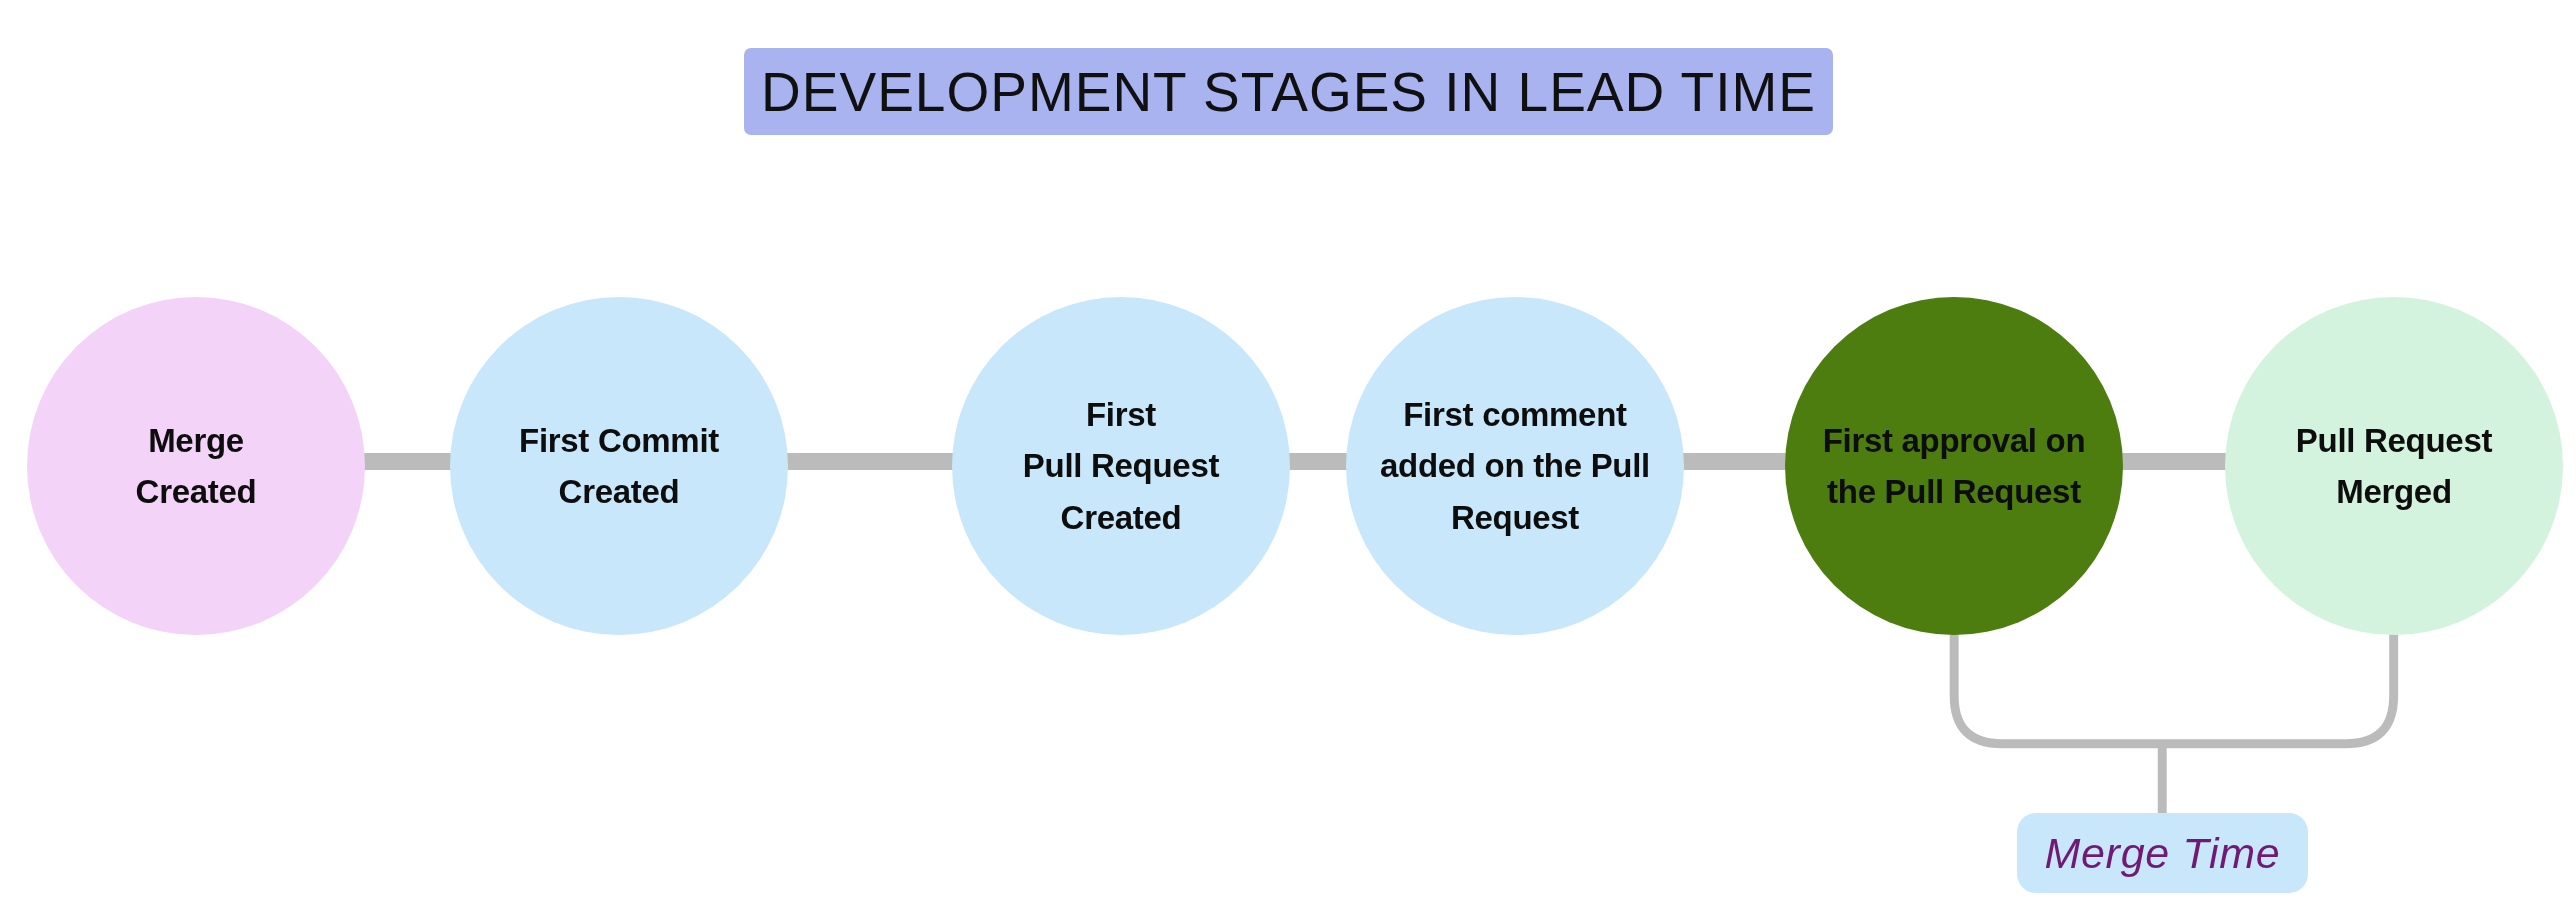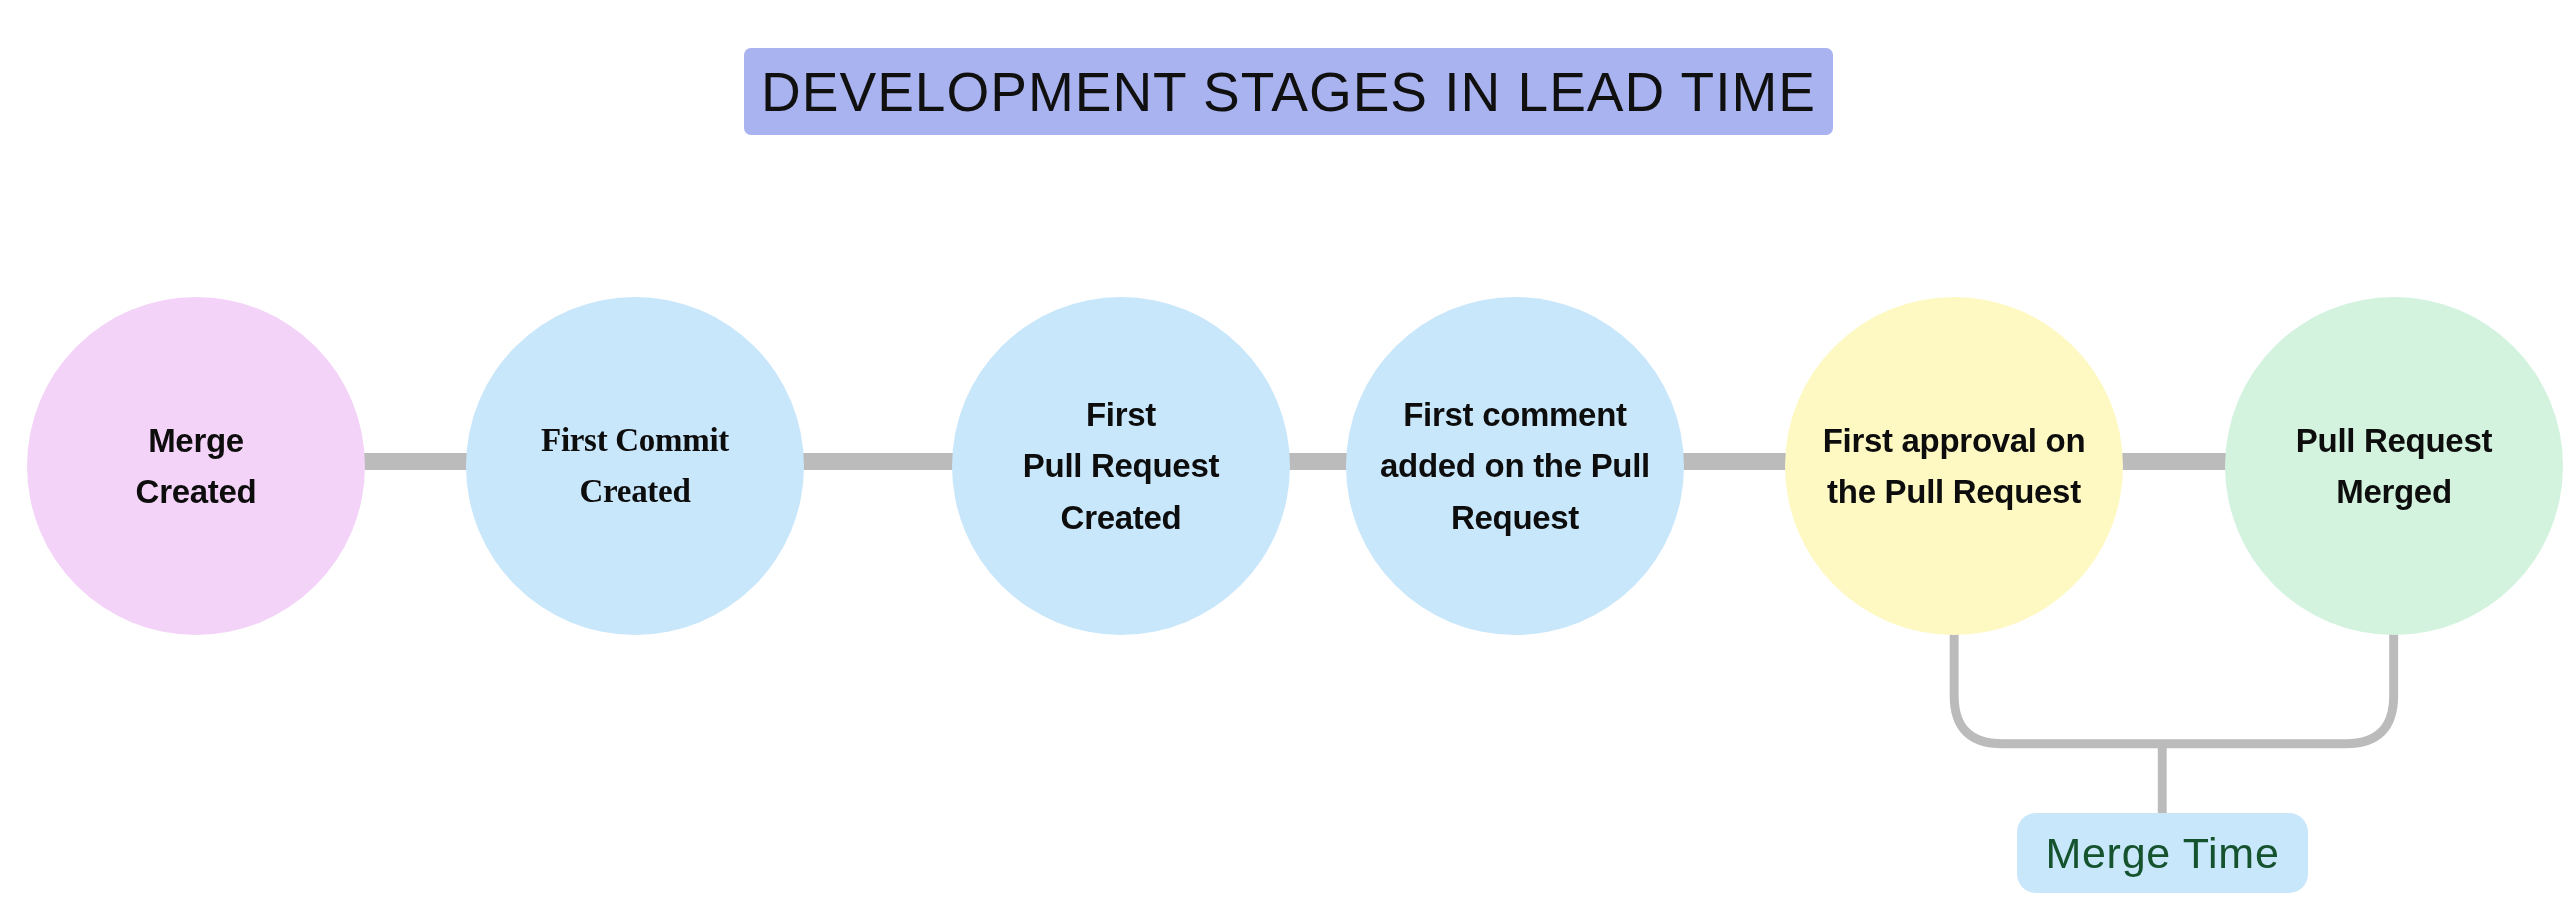--- a/index.html
+++ b/index.html
@@ -35,21 +35,21 @@
   }
   .stage-label {
     font-size: 33px;
     font-weight: 700;
     line-height: 1.55;
     letter-spacing: -0.3px;
     white-space: pre-line;
     color: #0d0d0d;
   }
   .stage-1 { left:   27px; }
-  .stage-2 { left:  466px; font-family: Liberation Serif, serif; }
+  .stage-2 { left:  450px; }
   .stage-3 { left: 952px; }
   .stage-4 { left: 1346px; }
   .stage-5 { left: 1785px; }
   .stage-6 { left: 2225px; }
   .connector {
     position: absolute;
     top: 453px;
     height: 16.5px;
     width: 440px;
     z-index: 1;
@@ -65,23 +65,24 @@
     z-index: 1;
     pointer-events: none;
   }
   .merge-label {
     position: absolute;
     left: 2017px; top: 813px;
     width: 291px; height: 80px;
     border-radius: 19px;
     display: flex; align-items: center; justify-content: center;
     font-size: 43px;
+    font-style: italic;
     font-weight: 500;
     letter-spacing: 0.7px;
-    color: #14532d;
+    color: #701a75;
     z-index: 2;
   }
 </style>
 </head>
 <body>
 
 <div class="canvas">
 
   <div class="title-banner" style="background-color: rgb(169, 179, 240);">DEVELOPMENT STAGES IN LEAD TIME</div>
 
@@ -107,21 +108,21 @@
   <div class="stage stage-3" style="background-color: rgb(201, 231, 251);">
     <div class="stage-label">First
 Pull Request
 Created</div>
   </div>
   <div class="stage stage-4" style="background-color: rgb(201, 231, 251); text-align: center;">
     <div class="stage-label">First comment
 added on the Pull
 Request</div>
   </div>
-  <div class="stage stage-5" style="background-color: #fef9c3;">
+  <div class="stage stage-5" style="background-color: #4d7c0f;">
     <div class="stage-label">First approval on
 the Pull Request</div>
   </div>
   <div class="stage stage-6" style="background-color: rgb(211, 243, 223);">
     <div class="stage-label">Pull Request
 Merged</div>
   </div>
 
   <div class="merge-label" style="background-color: rgb(201, 231, 251);">Merge Time</div>
 

